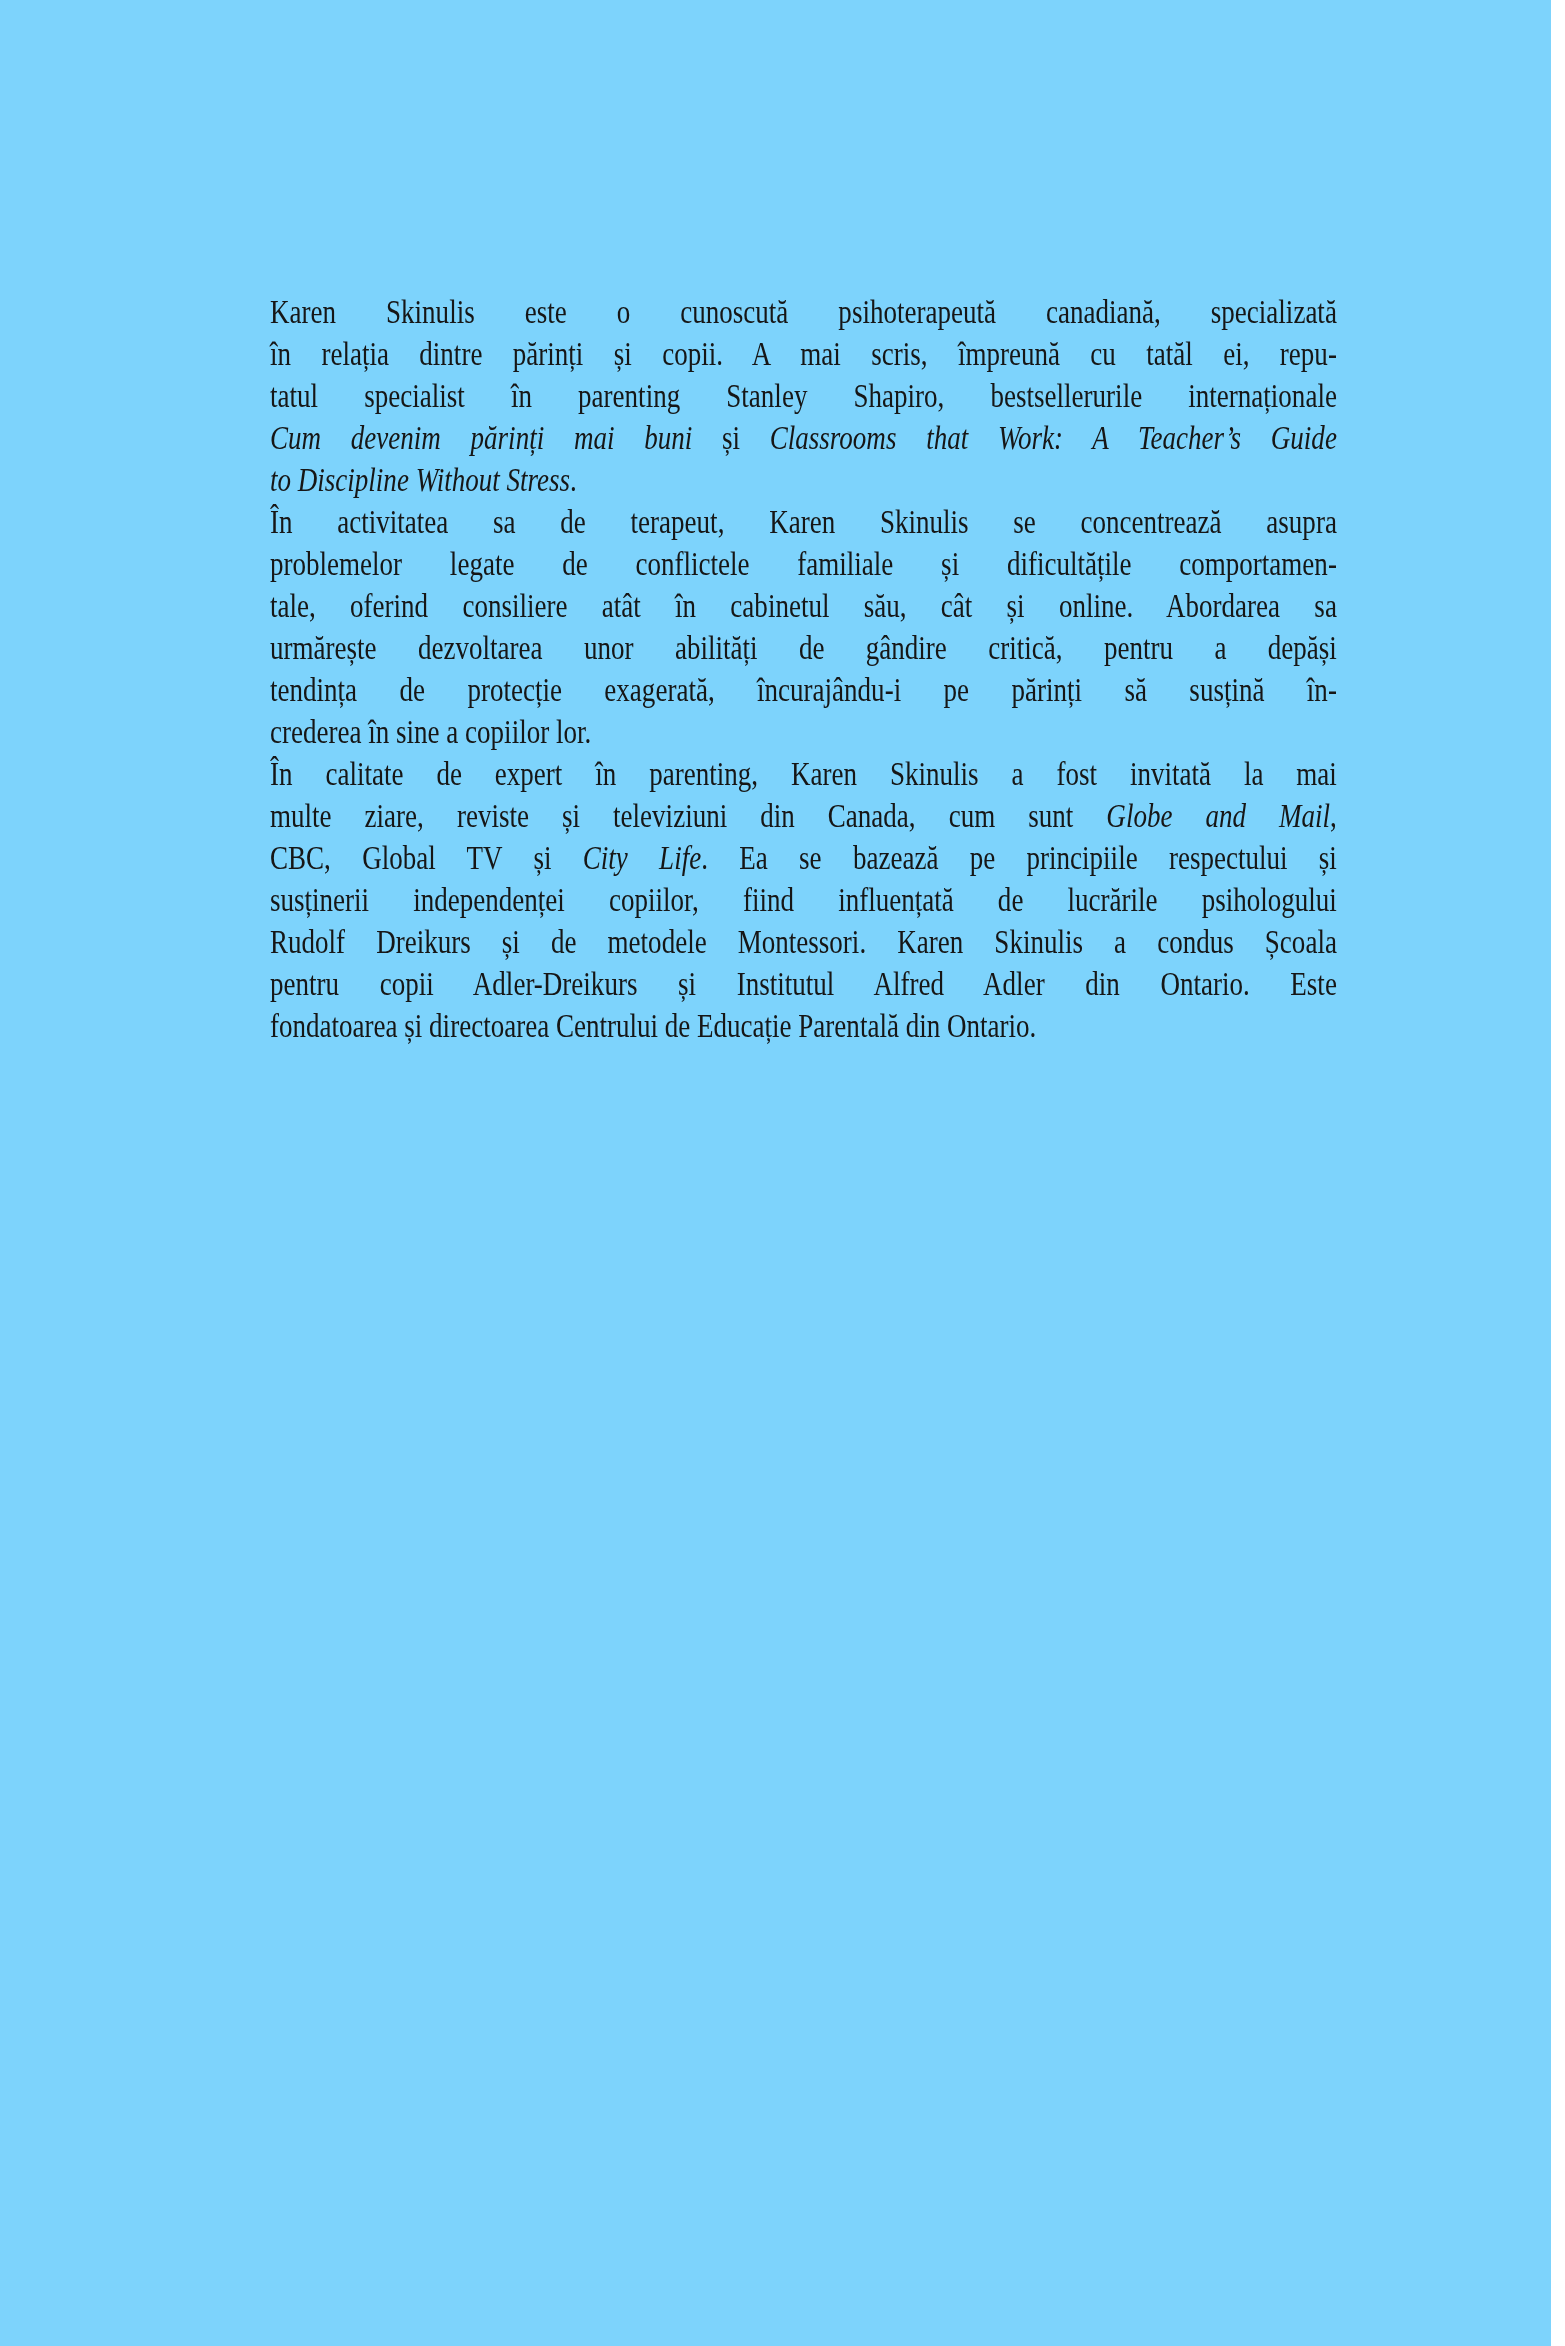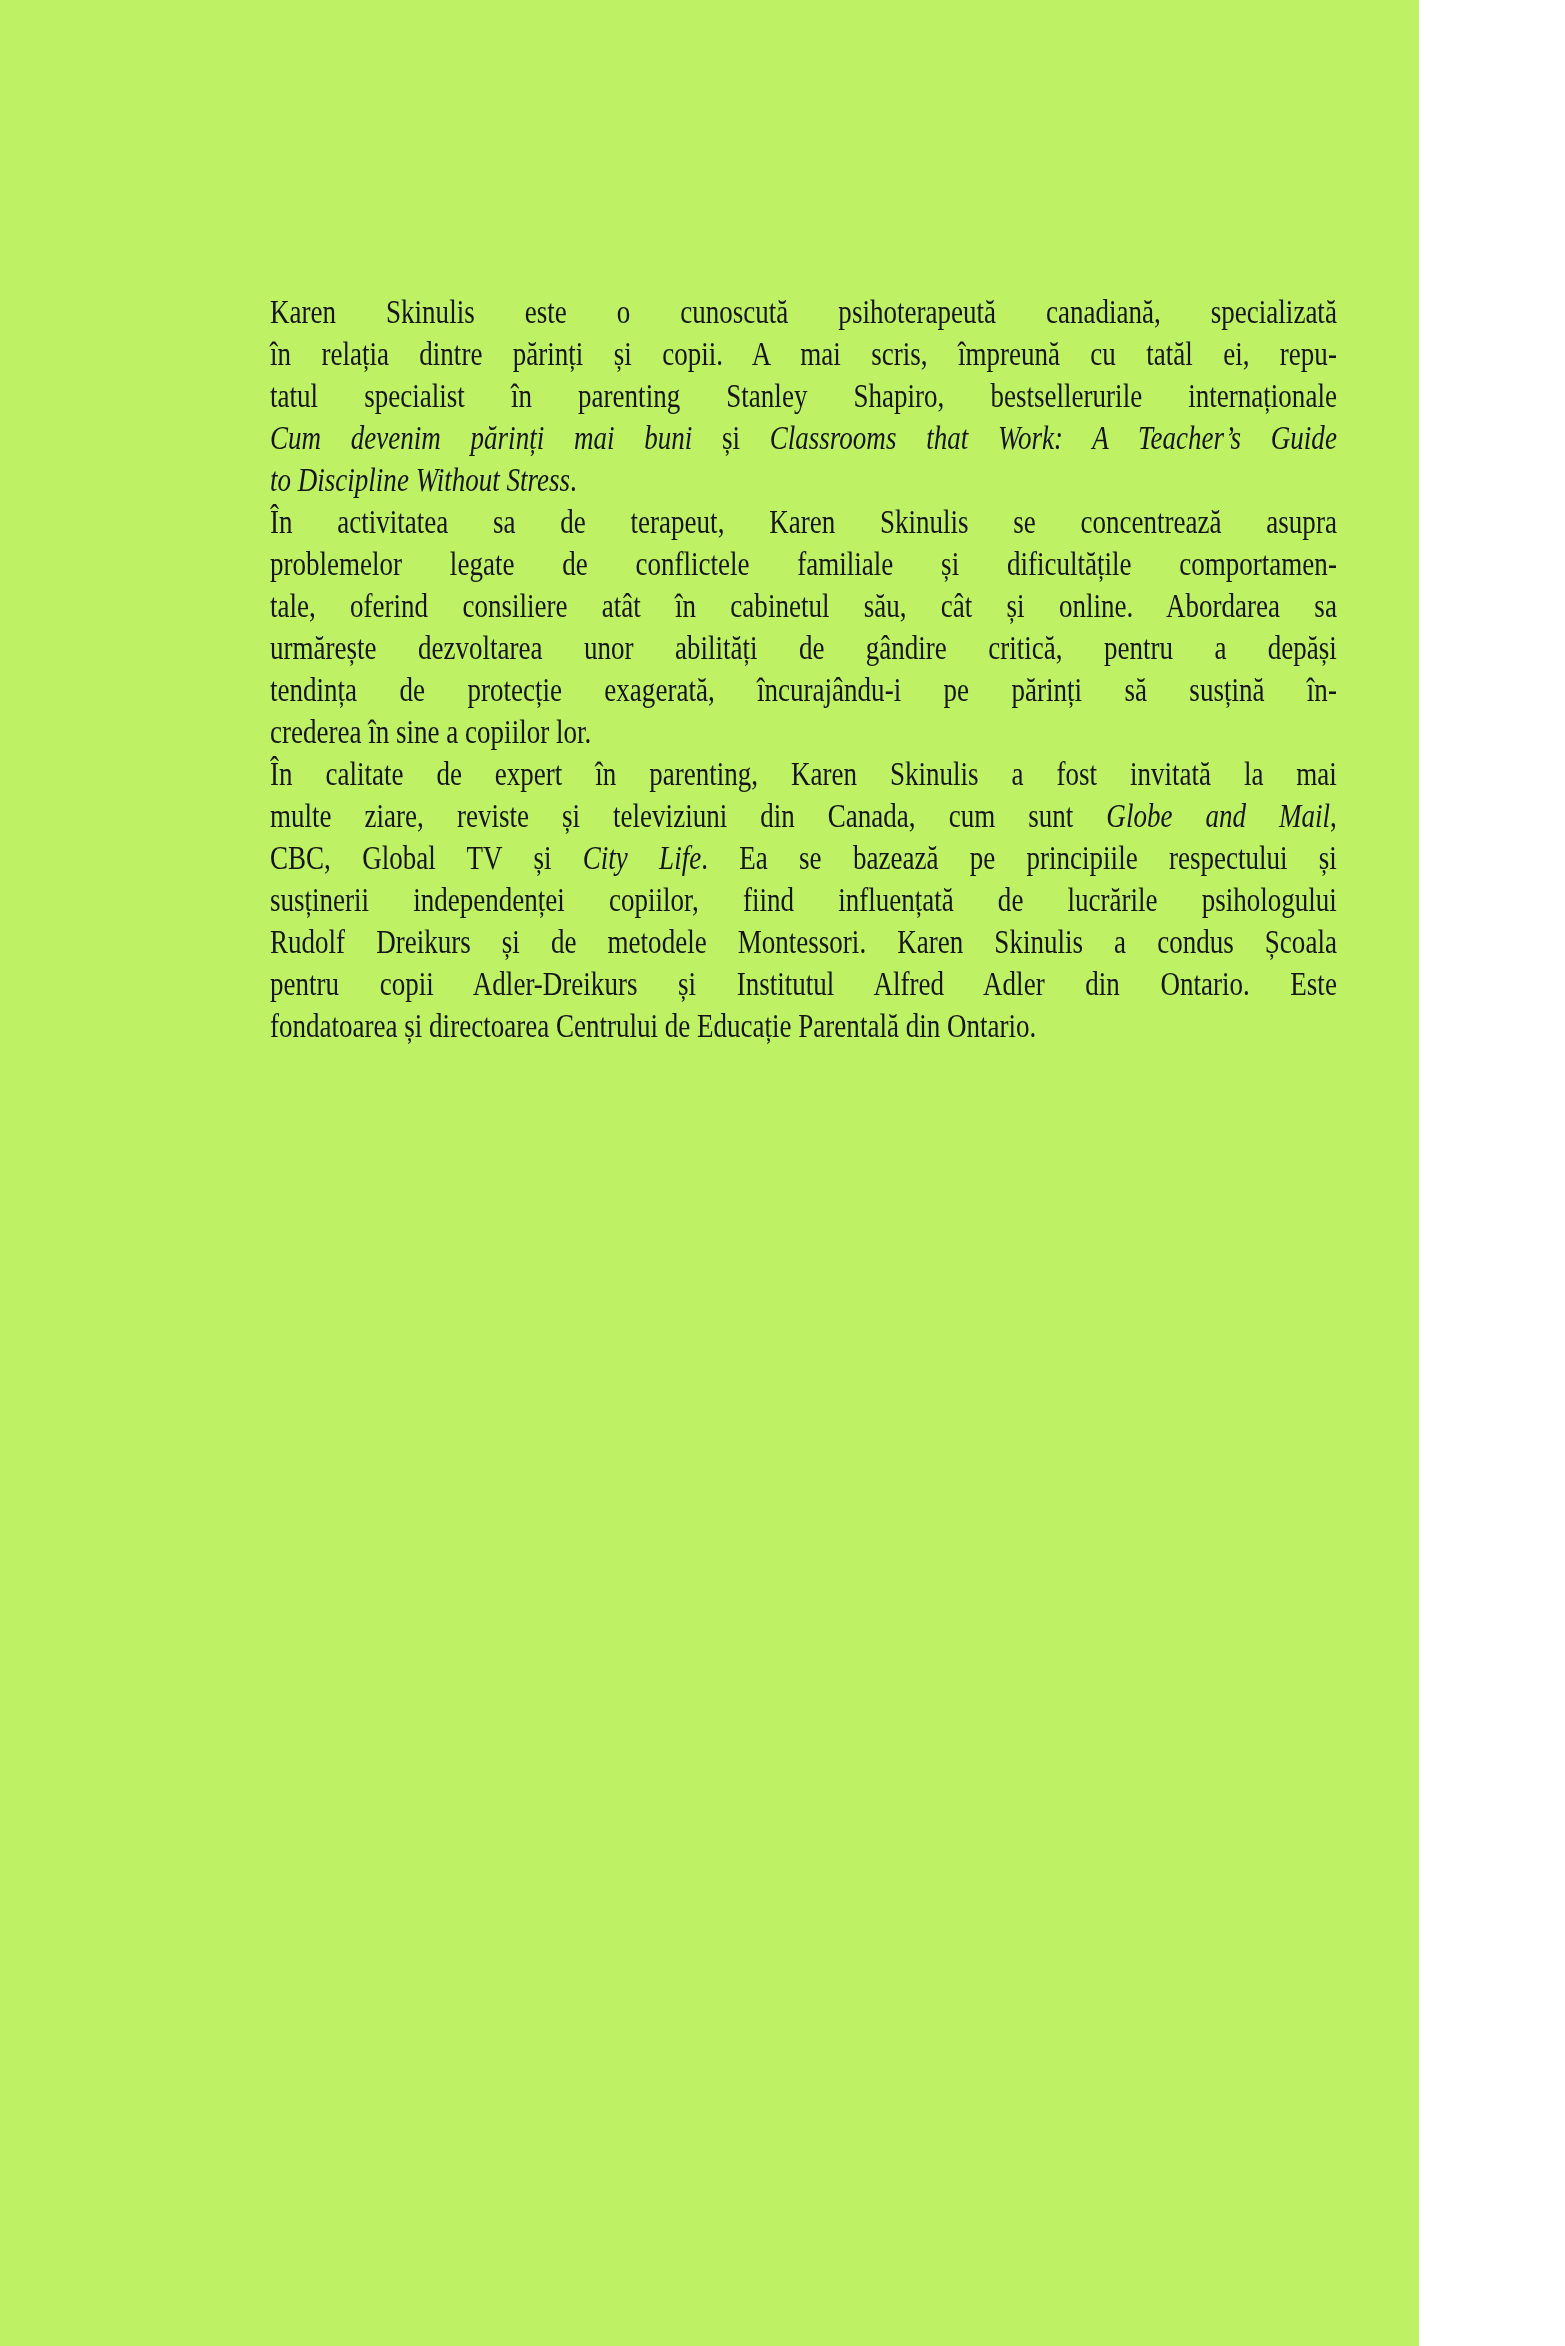--- a/index.html
+++ b/index.html
@@ -2,23 +2,23 @@
 <html style="font-size:15px"><head>
 <meta charset="utf-8">
 <style>
   html, body {
     margin: 0;
     padding: 0;
     background: #ffffff;
   }
   .page {
     position: relative;
-    width: 1419px;
+    width: 1551px;
     height: 2347px;
-    background: #bef264;
+    background: #7dd3fc;
     overflow: hidden;
   }
   .textblock {
     position: absolute;
     left: 270px;
     top: 291px;
     width: 1342px;
     transform: scaleX(0.795);
     transform-origin: left top;
     font-family: "Liberation Serif", serif;

